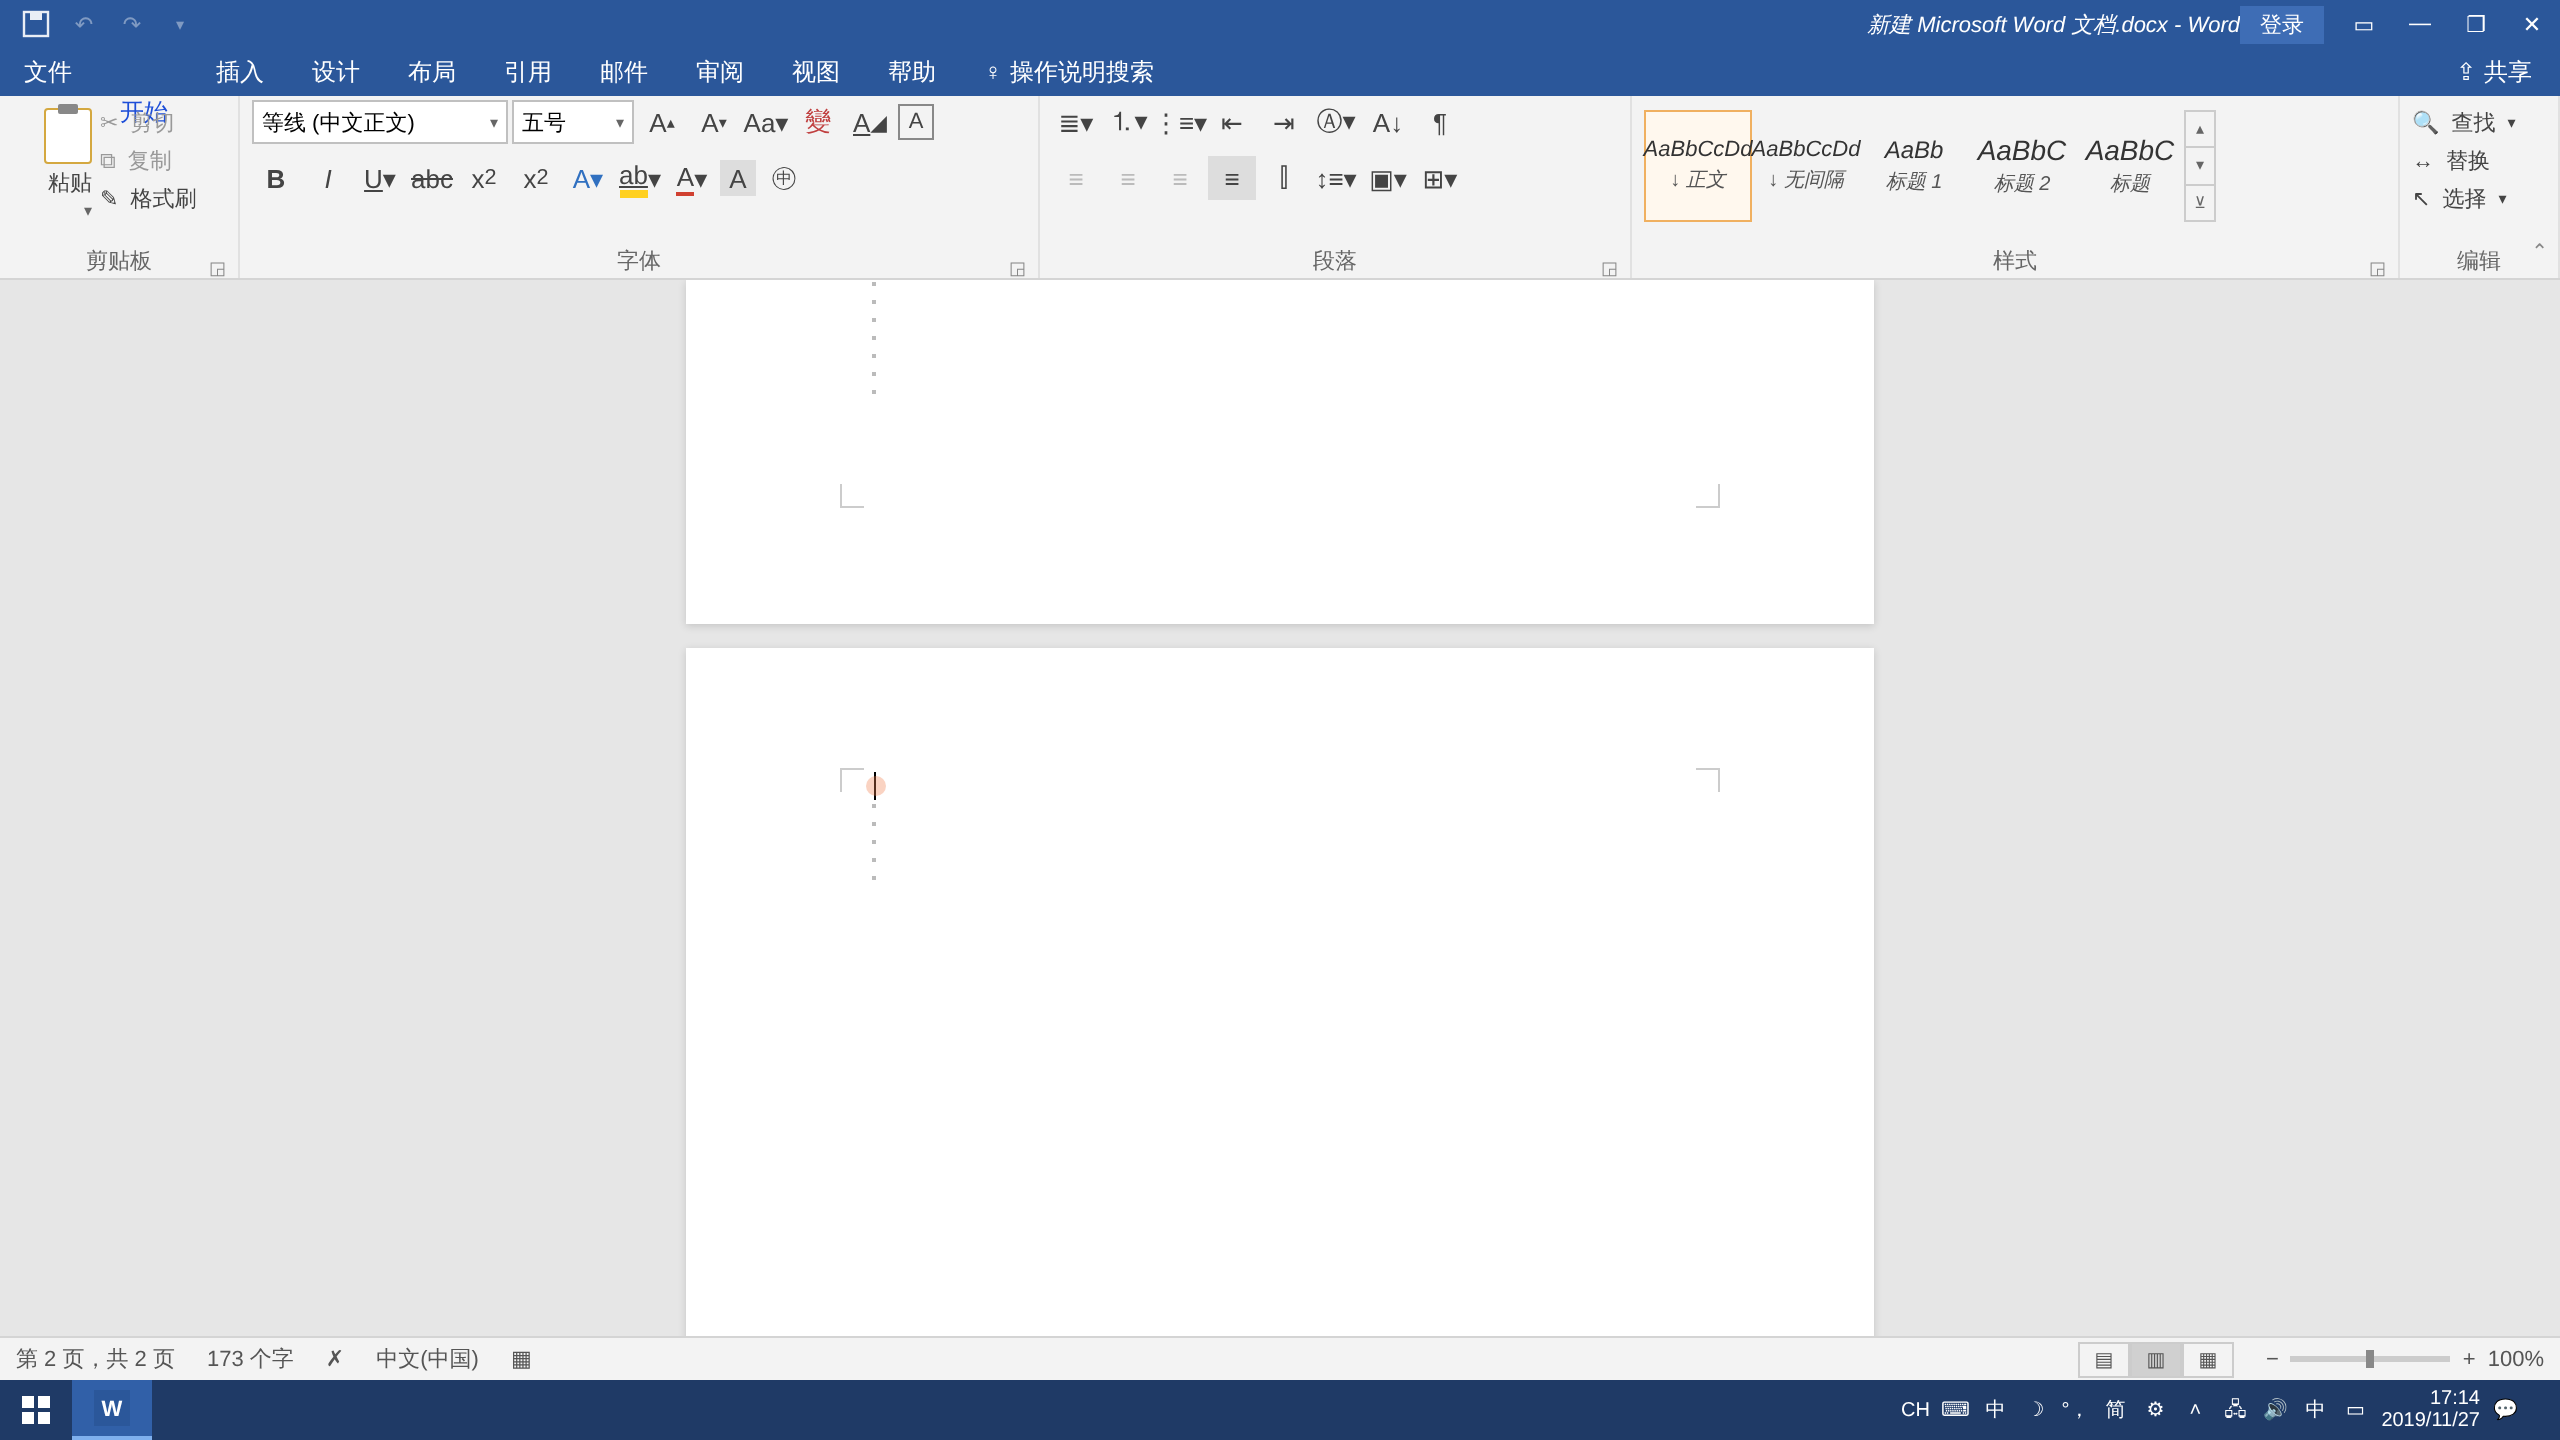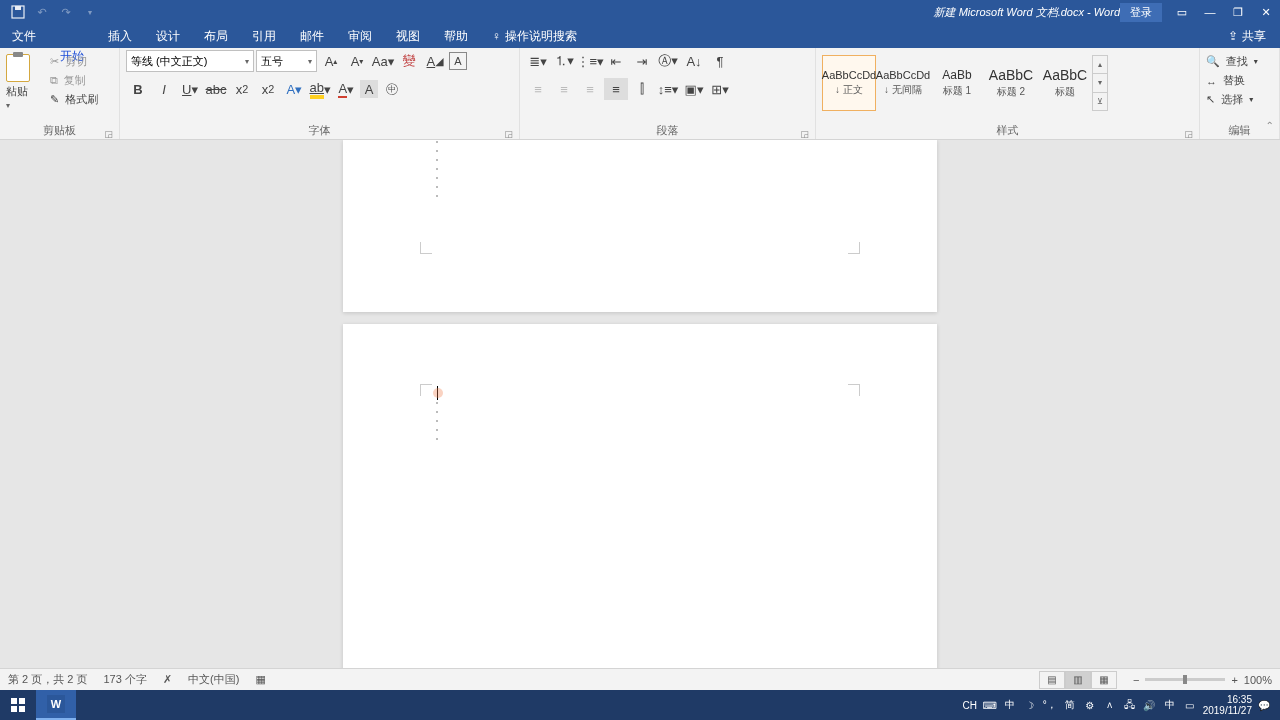--- a/index.html
+++ b/index.html
@@ -23,38 +23,38 @@
 .ribbon-tabs .share { display: flex; align-items: center; padding: 0 14px; gap: 4px; }
 
 
 .ribbon { height: 92px; background: #f3f3f3; border-bottom: 1px solid #d4d4d4; display: flex; }
 .group { border-right: 1px solid #e1e1e1; display: flex; flex-direction: column; padding: 2px 6px 0 6px; }
 .group-content { flex: 1; display: flex; align-items: flex-start; gap: 4px; }
 .group-label { height: 16px; font-size: 11px; color: #666; text-align: center; position: relative; }
 .group-label .launcher { position: absolute; right: 0; bottom: 0; font-size: 9px; color: #888; }
 
 .clipboard { width: 120px; }
-.paste-btn { width: 40px; display: flex; flex-direction: column; align-items: flex-start; gap: 2px; padding-top: 4px; }
+.paste-btn { width: 40px; display: flex; flex-direction: column; align-items: flex-end; gap: 2px; padding-top: 4px; }
 .paste-icon { width: 24px; height: 28px; background: #fff; border: 1px solid #d4a840; border-radius: 2px; position: relative; }
 .paste-icon::before { content: ""; position: absolute; top: -3px; left: 6px; width: 10px; height: 5px; background: #888; border-radius: 1px; }
 .clip-list { display: flex; flex-direction: column; gap: 4px; font-size: 11px; color: #999; padding-top: 4px; }
 .clip-list .row { display: flex; align-items: center; gap: 6px; }
 .clip-list .row.enabled { color: #444; }
 
 .font-group { width: 400px; }
 .font-rows { display: flex; flex-direction: column; gap: 6px; width: 100%; }
 .font-row { display: flex; align-items: center; gap: 2px; }
 .combo { height: 22px; border: 1px solid #c0c0c0; background: #fff; display: flex; align-items: center; font-size: 11px; padding: 0 4px; }
 .combo .caret { margin-left: auto; font-size: 8px; color: #666; }
 .rb { width: 24px; height: 22px; display: flex; align-items: center; justify-content: center; font-size: 13px; color: #444; }
 
 .para-group { width: 296px; }
 .styles-group { flex: 1; }
 .styles-gallery { display: flex; gap: 0; align-items: center; height: 66px; }
-.style-item { width: 54px; height: 56px; border: 1px solid transparent; display: flex; flex-direction: column; align-items: center; justify-content: center; font-size: 10px; gap: 2px; }
+.style-item { width: 54px; height: 56px; border: 1px solid transparent; display: flex; flex-direction: column; align-items: center; justify-content: center; font-size: 10px; gap: 2px; font-style: italic; }
 .style-item.selected { border-color: #f0b060; background: #fff8ee; }
 .style-item .preview { font-size: 11px; color: #333; }
 .style-item .preview.big { font-size: 12px; font-weight: 300; }
 .style-item .name { color: #555; }
 .style-expand { width: 16px; height: 56px; display: flex; flex-direction: column; border: 1px solid #ccc; }
 .style-expand div { flex: 1; display: flex; align-items: center; justify-content: center; font-size: 8px; color: #666; border-bottom: 1px solid #ccc; }
 
 .edit-group { width: 80px; }
 .edit-list { display: flex; flex-direction: column; gap: 4px; font-size: 11px; color: #444; padding-top: 4px; }
 .edit-list .row { display: flex; align-items: center; gap: 6px; }
@@ -80,21 +80,21 @@
 .view-btns .vb { width: 26px; height: 18px; border: 1px solid #ccc; display: flex; align-items: center; justify-content: center; font-size: 10px; }
 .view-btns .vb.active { background: #d0d0d0; }
 .zoom { display: flex; align-items: center; gap: 6px; }
 .zoom-track { width: 80px; height: 3px; background: #ccc; position: relative; }
 .zoom-thumb { position: absolute; left: 38px; top: -3px; width: 4px; height: 9px; background: #888; }
 
 
 .taskbar { position: absolute; bottom: 0; left: 0; right: 0; height: 30px; background: #1f3a66; display: flex; align-items: center; }
 .taskbar .start { width: 36px; height: 30px; display: flex; align-items: center; justify-content: center; }
 .taskbar .task { width: 40px; height: 30px; display: flex; align-items: center; justify-content: center; background: #3160a8; border-bottom: 2px solid #7fb0ee; }
-.taskbar .tray { margin-left: auto; display: flex; align-items: center; gap: 6px; color: #fff; font-size: 10px; padding-right: 8px; }
+.taskbar .tray { margin-left: auto; display: flex; align-items: center; gap: 6px; color: #fff; font-size: 10px; padding-right: 20px; }
 .tray-ico { width: 14px; height: 14px; display: flex; align-items: center; justify-content: center; }
 .clock { text-align: right; line-height: 1.1; font-size: 10px; }
 
 .underline-red { border-bottom: 2px solid #d04030; }
 .highlight-yellow { border-bottom: 4px solid #ffd020; text-decoration: underline; }
 </style>
 </head>
 <body>
 
 <div class="titlebar">
@@ -371,18 +371,18 @@
     <span class="tray-ico">☽</span>
     <span class="tray-ico">°，</span>
     <span class="tray-ico">简</span>
     <span class="tray-ico">⚙</span>
     <span class="tray-ico">˄</span>
     <span class="tray-ico">🖧</span>
     <span class="tray-ico">🔊</span>
     <span class="tray-ico">中</span>
     <span class="tray-ico">▭</span>
     <div class="clock">
-      <div>16:35</div>
+      <div>17:14</div>
       <div>2019/11/27</div>
     </div>
     <span class="tray-ico">💬</span>
   </div>
 </div>
 
 </body></html>

